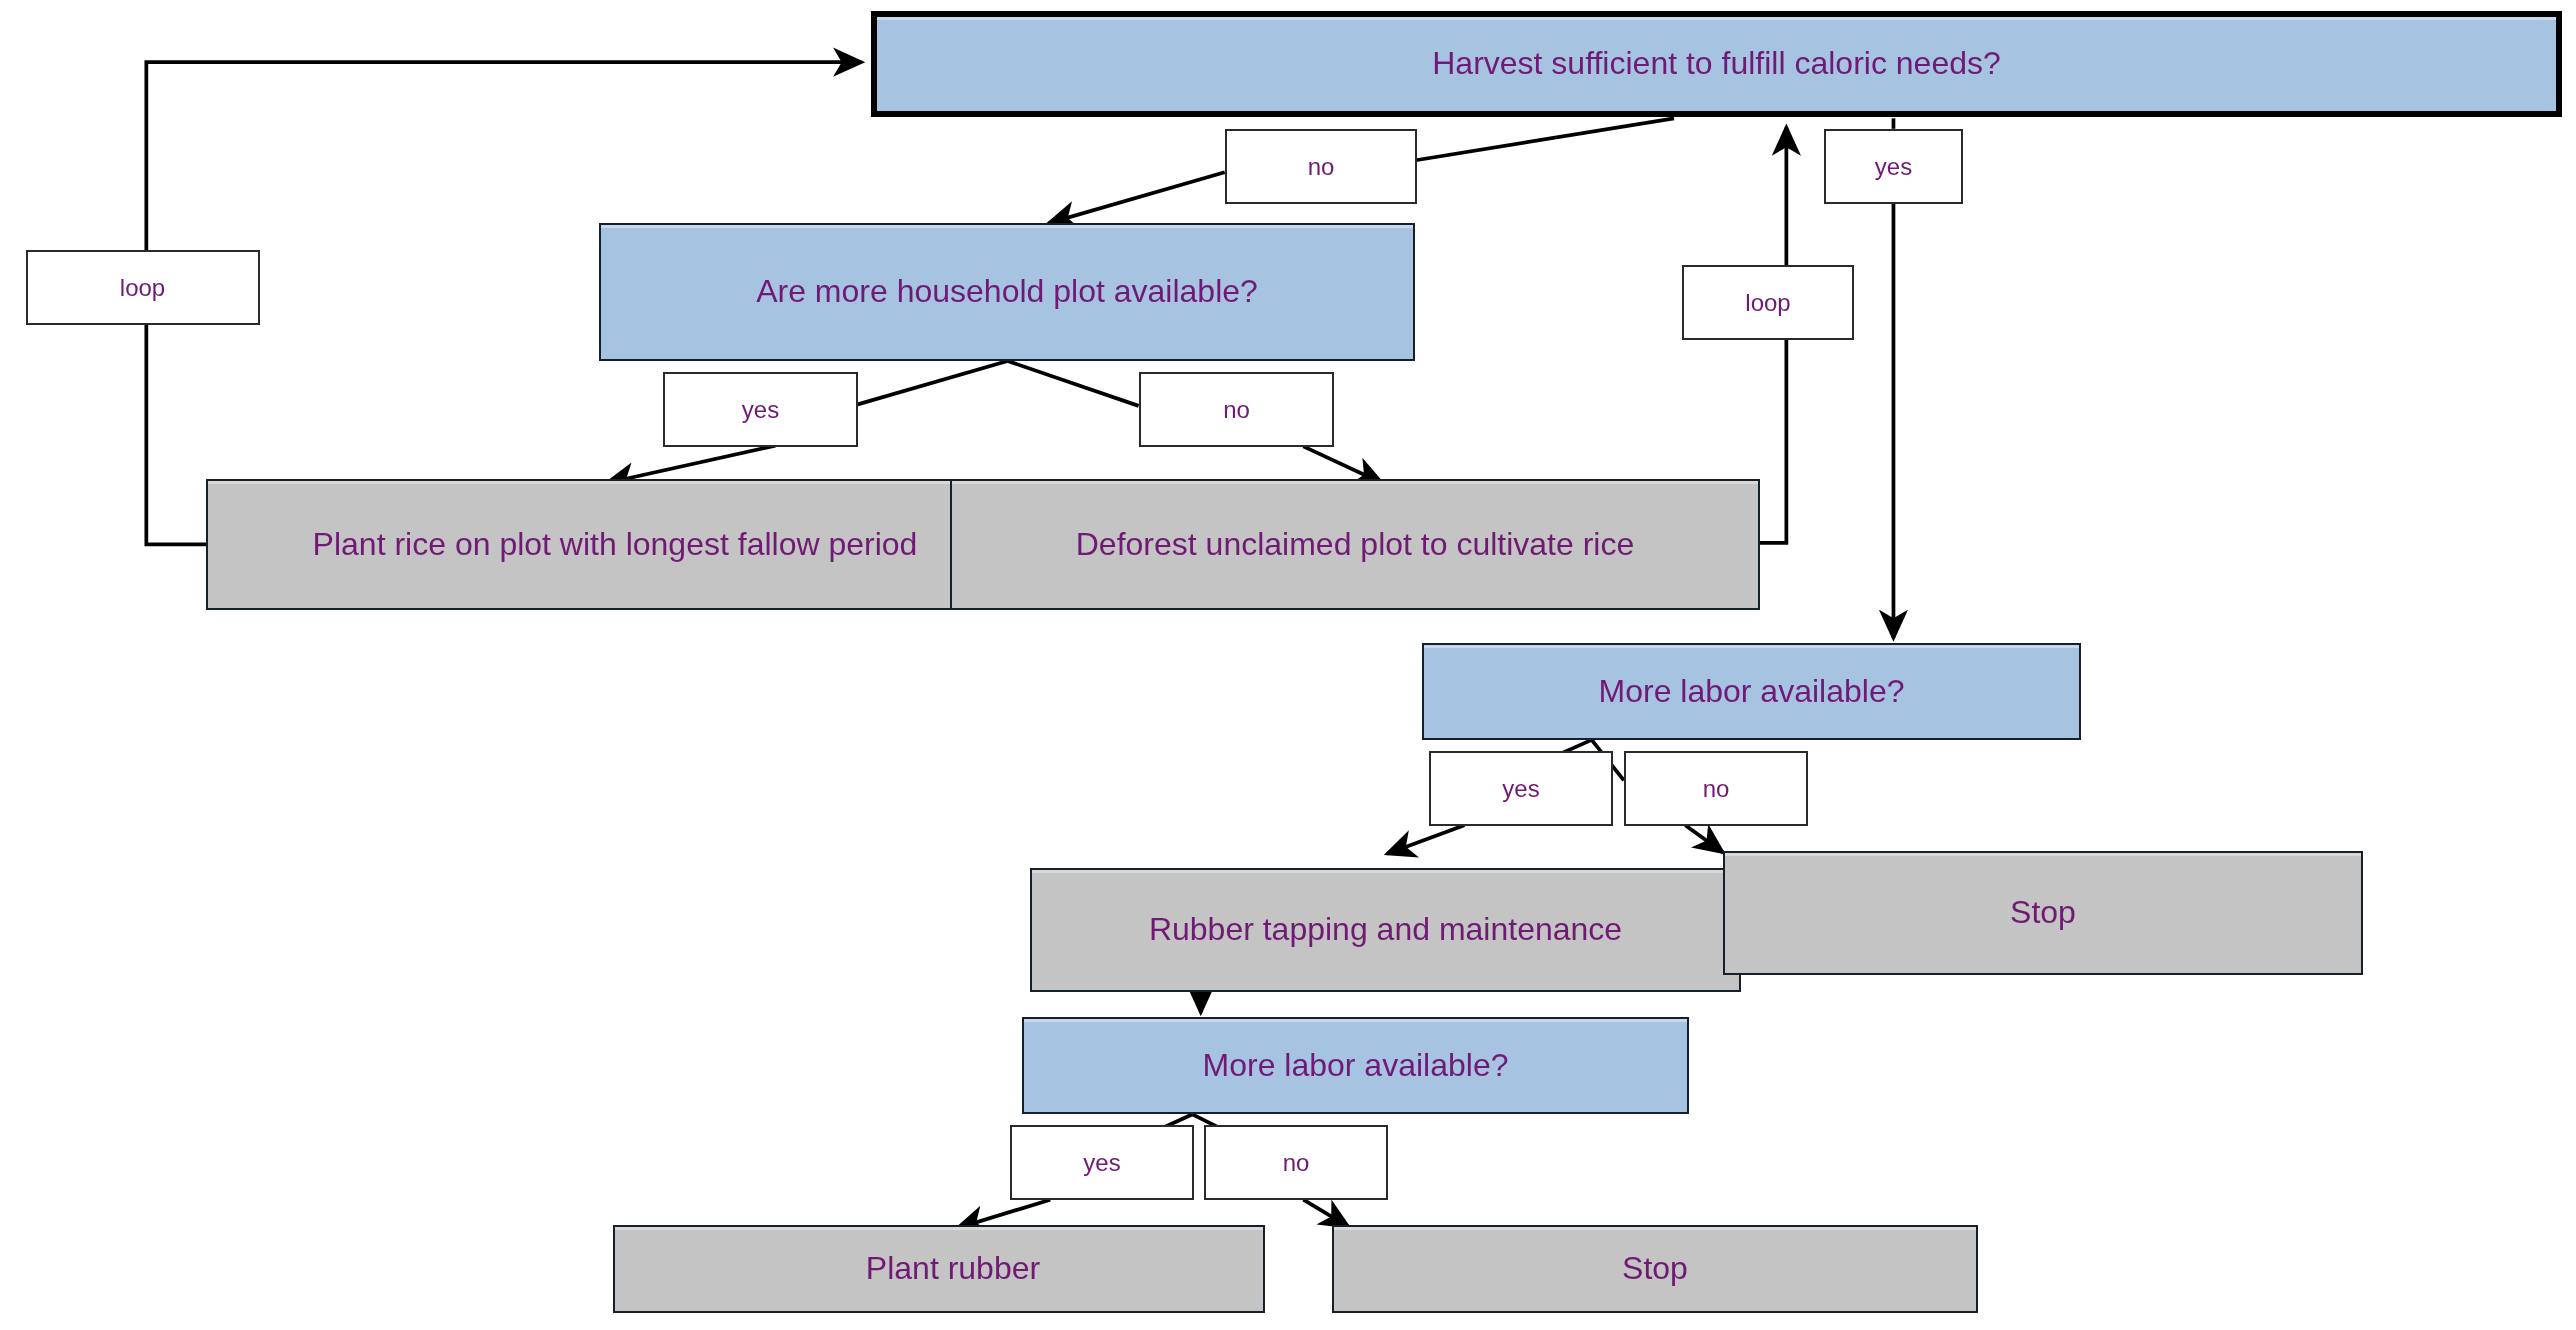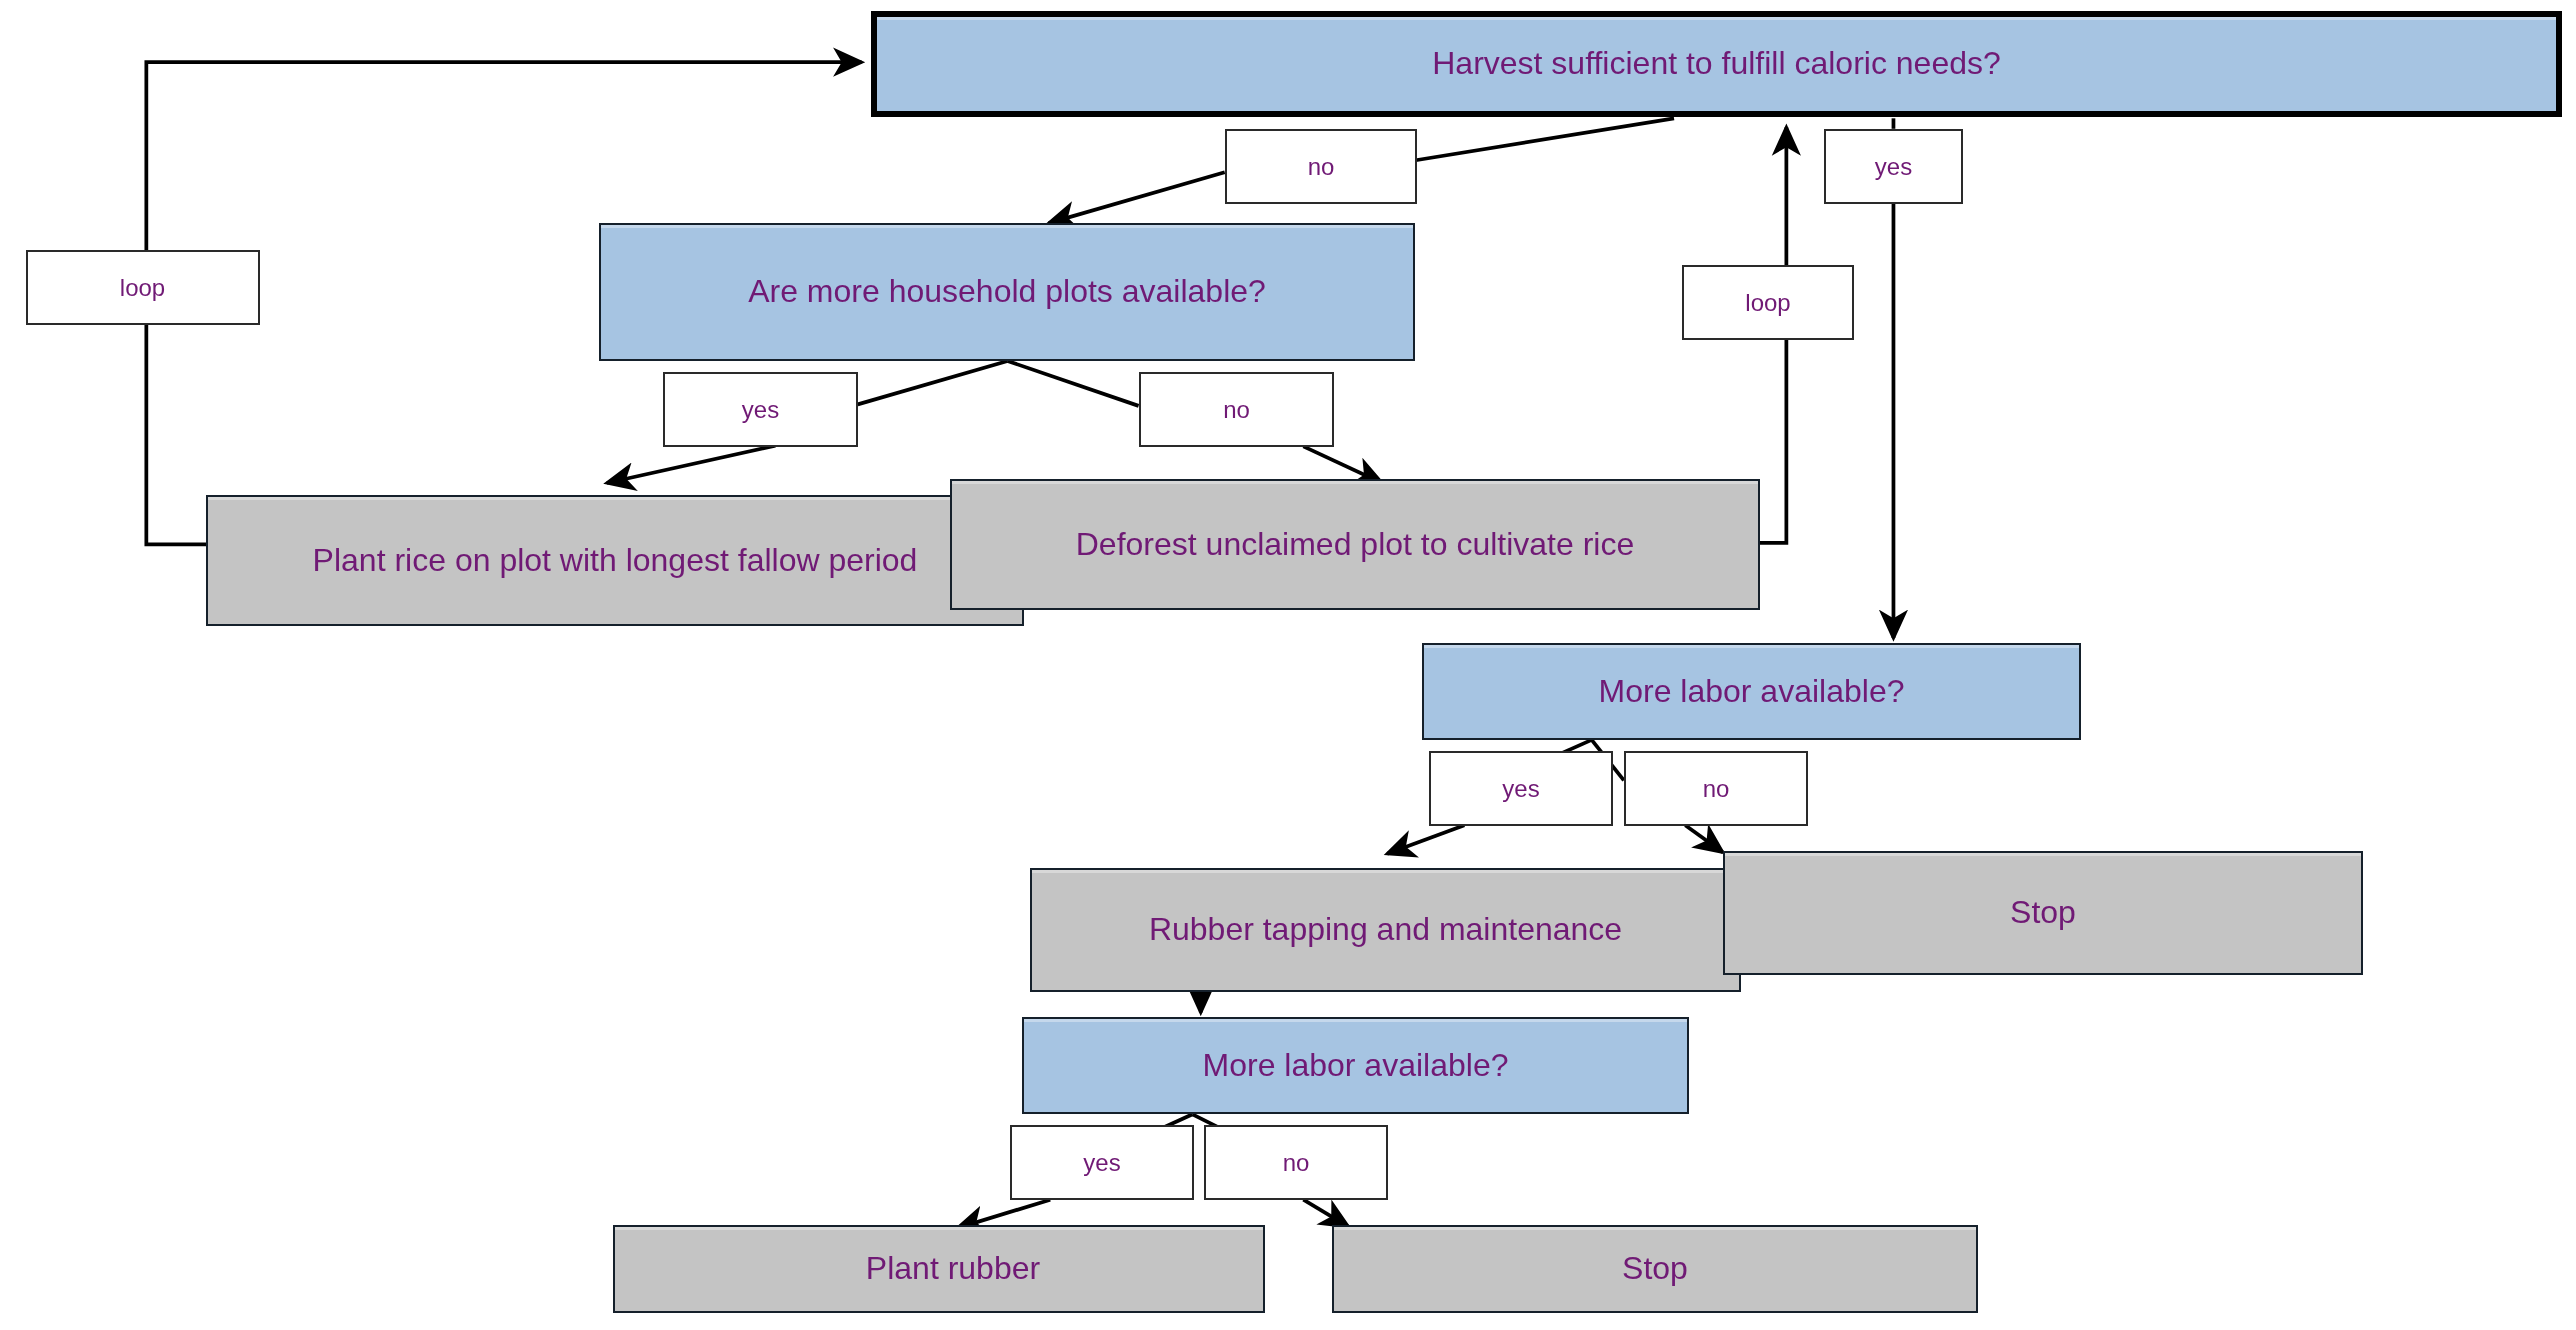--- a/index.html
+++ b/index.html
@@ -87,24 +87,24 @@
 
     <path d="M1592,1488 L1700,1542" fill="none" stroke="#000000" stroke-width="5"></path>
     <path d="M1740,1602 L1800,1638" fill="none" stroke="#000000" stroke-width="5" marker-end="url(#ah)"></path>
   </svg>
 
   <div class="node decision start" style="left:871px;top:10.5px;width:1691px;height:106px;">
     <span>Harvest sufficient to fulfill caloric needs?</span>
   </div>
 
   <div class="node decision" style="left:599px;top:223px;width:816px;height:138px;">
-    <span>Are more household plots available?</span>
+    <span>Are more household plot available?</span>
   </div>
 
-  <div class="node process" style="left:206px;top:495px;width:818px;height:131px;">
+  <div class="node process" style="left:206px;top:479px;width:818px;height:131px;">
     <span>Plant rice on plot with longest fallow period</span>
   </div>
 
   <div class="node process" style="left:950px;top:479px;width:810px;height:131px;">
     <span>Deforest unclaimed plot to cultivate rice</span>
   </div>
 
   <div class="node decision" style="left:1422px;top:643px;width:659px;height:97px;">
     <span>More labor available?</span>
   </div>

